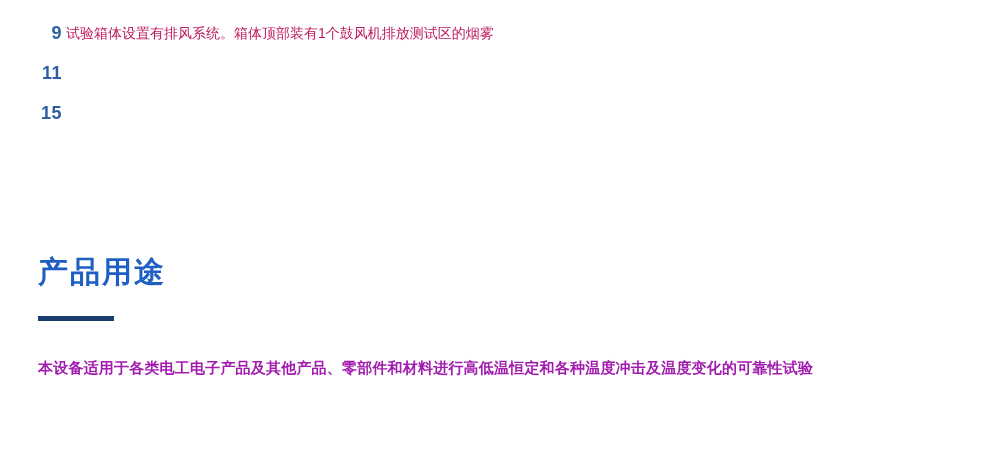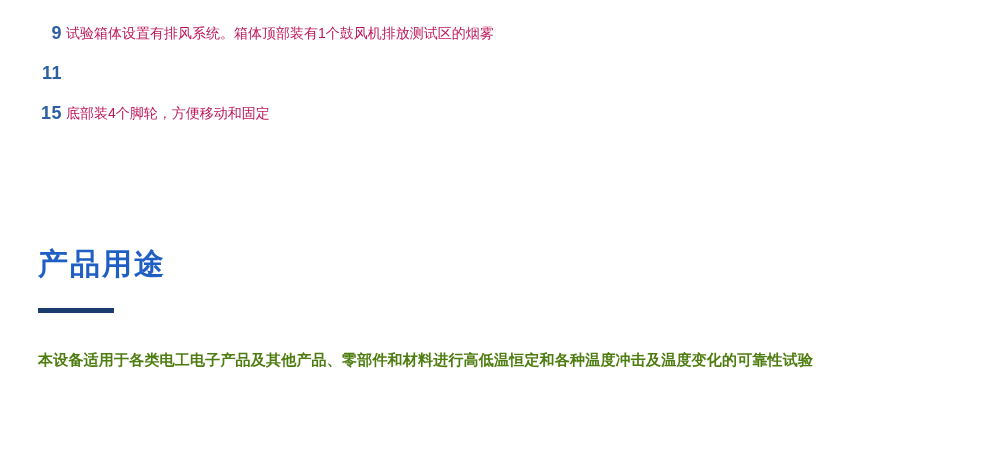--- a/index.html
+++ b/index.html
@@ -64,21 +64,21 @@
   .spec-item.clipped .spec-text,
   .spec-item.clipped .spec-num {
     position: relative;
     top: -20px;
   }
 
   
   .section {
     position: absolute;
     left: 38px;
-    top: 244px;
+    top: 252px;
     width: 930px;
   }
 
   .section-title {
     font-size: 30px;
     font-weight: bold;
     color: #1f5fc4;
     letter-spacing: 2px;
     line-height: 40px;
     margin: 0;
@@ -88,21 +88,21 @@
     width: 76px;
     height: 5px;
     background: #1a3b6e;
     margin-top: 24px;
   }
 
   .section-body {
     margin-top: 34px;
     font-size: 15px;
     font-weight: bold;
-    color: #4d7c0f;
+    color: #a21caf;
     line-height: 26px;
     letter-spacing: 0.2px;
   }
 </style>
 </head>
 <body>
 
 <div class="page">
 
   <div class="spec-list">
@@ -116,21 +116,20 @@
       <div class="spec-num">9</div>
       <div class="spec-text">试验箱体设置有排风系统。箱体顶部装有1个鼓风机排放测试区的烟雾</div>
     </div>
 
     <div class="spec-item">
       <div class="spec-num">11</div>
     </div>
 
     <div class="spec-item">
       <div class="spec-num">15</div>
-      <div class="spec-text">底部装4个脚轮，方便移动和固定</div>
     </div>
 
   </div>
 
   <div class="section">
     <h2 class="section-title">产品用途</h2>
     <div class="section-rule"></div>
     <p class="section-body">本设备适用于各类电工电子产品及其他产品、零部件和材料进行高低温恒定和各种温度冲击及温度变化的可靠性试验</p>
   </div>
 

